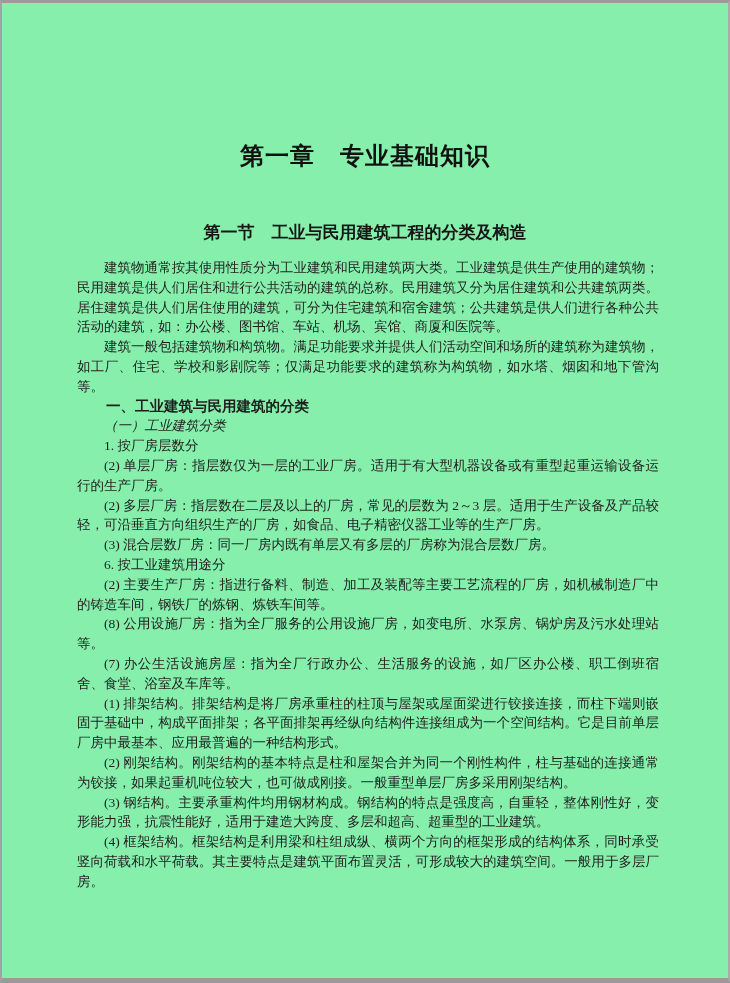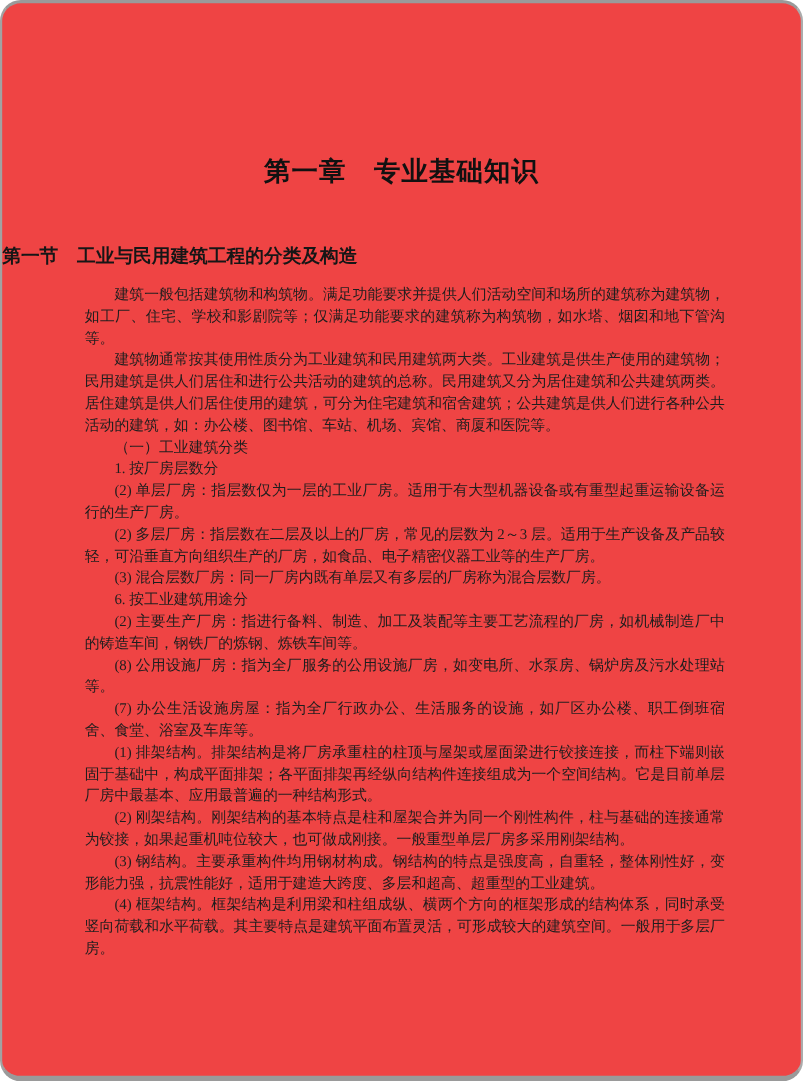--- a/index.html
+++ b/index.html
@@ -5,47 +5,47 @@
   html, body {
     margin: 0;
     padding: 0;
     background: #ffffff;
   }
   .page {
     position: relative;
     width: 730px;
     height: 983px;
     box-sizing: border-box;
-    background: #ef4444;
+    background: #86efac;
     border-top: 3px solid #9a9a9a;
     border-left: 2px solid #a2a2a2;
     border-right: 2px solid #ababab;
     border-bottom: 5px solid #9a9a9a;
     overflow: hidden;
     font-family: "Liberation Serif", "DejaVu Serif", serif;
     color: #1e1e1e;
-    border-radius: 19px;
   }
   .chapter-title {
     position: absolute;
     top: 137px;
     left: 0;
     right: 0;
     text-align: center;
     font-family: "Liberation Serif", "DejaVu Serif", serif;
     font-weight: bold;
     font-size: 24px;
     letter-spacing: 1px;
     color: #111111;
   }
   .section-title {
     position: absolute;
     top: 218px;
     left: 0;
     right: 0;
+    text-align: center;
     font-family: "Liberation Sans", "DejaVu Sans", sans-serif;
     font-weight: bold;
     font-size: 17px;
     color: #161616;
   }
   .content {
     position: absolute;
     top: 255px;
     left: 75px;
     width: 582px;
@@ -57,35 +57,37 @@
   .content p {
     margin: 0;
     text-indent: 2em;
   }
   .content p.heading-1 {
     font-family: "Liberation Sans", "DejaVu Sans", sans-serif;
     font-weight: bold;
     font-size: 14.5px;
   }
   .content p.heading-2-kai {
+    font-style: italic;
     font-size: 13.5px;
   }
 </style>
 </head>
 <body>
 
 <div class="page">
 
   <div class="chapter-title">第一章　专业基础知识</div>
 
   <div class="section-title">第一节　工业与民用建筑工程的分类及构造</div>
 
   <div class="content">
+    <p class="para">建筑物通常按其使用性质分为工业建筑和民用建筑两大类。工业建筑是供生产使用的建筑物；民用建筑是供人们居住和进行公共活动的建筑的总称。民用建筑又分为居住建筑和公共建筑两类。居住建筑是供人们居住使用的建筑，可分为住宅建筑和宿舍建筑；公共建筑是供人们进行各种公共活动的建筑，如：办公楼、图书馆、车站、机场、宾馆、商厦和医院等。</p>
     <p class="para">建筑一般包括建筑物和构筑物。满足功能要求并提供人们活动空间和场所的建筑称为建筑物，如工厂、住宅、学校和影剧院等；仅满足功能要求的建筑称为构筑物，如水塔、烟囱和地下管沟等。</p>
-    <p class="para">建筑物通常按其使用性质分为工业建筑和民用建筑两大类。工业建筑是供生产使用的建筑物；民用建筑是供人们居住和进行公共活动的建筑的总称。民用建筑又分为居住建筑和公共建筑两类。居住建筑是供人们居住使用的建筑，可分为住宅建筑和宿舍建筑；公共建筑是供人们进行各种公共活动的建筑，如：办公楼、图书馆、车站、机场、宾馆、商厦和医院等。</p>
+    <p class="heading-1">一、工业建筑与民用建筑的分类</p>
     <p class="heading-2-kai">（一）工业建筑分类</p>
     <p class="para">1. 按厂房层数分</p>
     <p class="para">(2) 单层厂房：指层数仅为一层的工业厂房。适用于有大型机器设备或有重型起重运输设备运行的生产厂房。</p>
     <p class="para">(2) 多层厂房：指层数在二层及以上的厂房，常见的层数为 2～3 层。适用于生产设备及产品较轻，可沿垂直方向组织生产的厂房，如食品、电子精密仪器工业等的生产厂房。</p>
     <p class="para">(3) 混合层数厂房：同一厂房内既有单层又有多层的厂房称为混合层数厂房。</p>
     <p class="para">6. 按工业建筑用途分</p>
     <p class="para">(2) 主要生产厂房：指进行备料、制造、加工及装配等主要工艺流程的厂房，如机械制造厂中的铸造车间，钢铁厂的炼钢、炼铁车间等。</p>
     <p class="para">(8) 公用设施厂房：指为全厂服务的公用设施厂房，如变电所、水泵房、锅炉房及污水处理站等。</p>
     <p class="para">(7) 办公生活设施房屋：指为全厂行政办公、生活服务的设施，如厂区办公楼、职工倒班宿舍、食堂、浴室及车库等。</p>
     <p class="para">(1) 排架结构。排架结构是将厂房承重柱的柱顶与屋架或屋面梁进行铰接连接，而柱下端则嵌固于基础中，构成平面排架；各平面排架再经纵向结构件连接组成为一个空间结构。它是目前单层厂房中最基本、应用最普遍的一种结构形式。</p>

